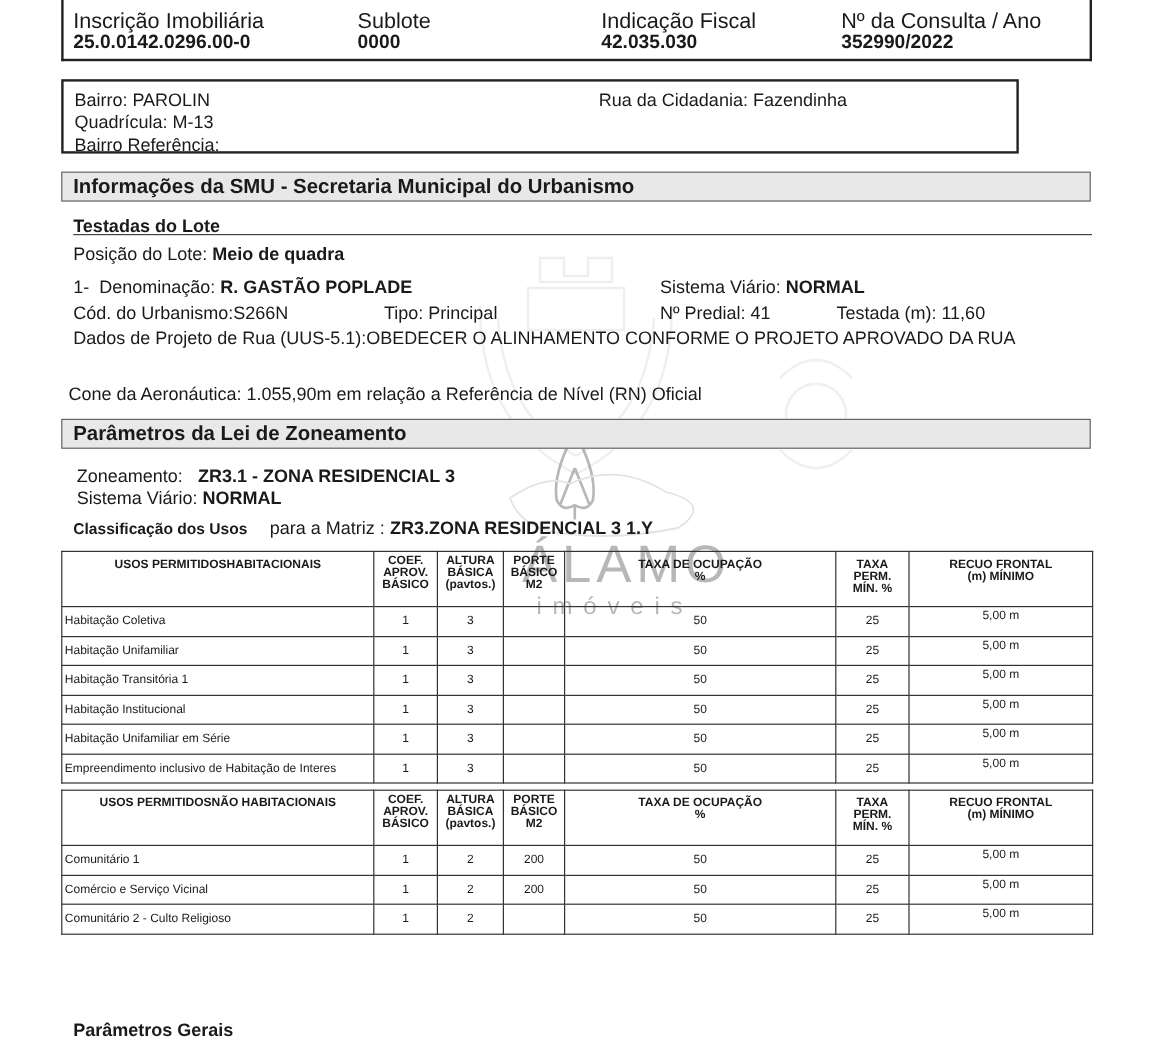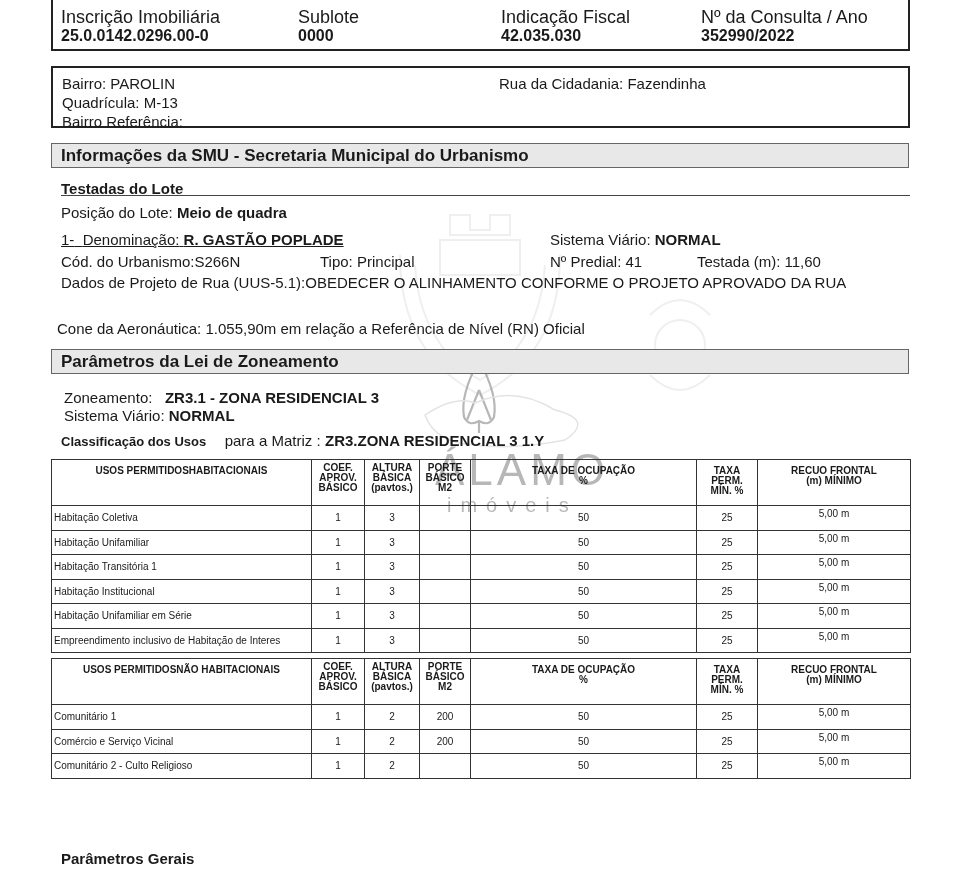--- a/index.html
+++ b/index.html
@@ -63,38 +63,38 @@
   <div class="hdr-cell" style="left:448px;top:8px;width:160px;">
     <div class="lbl">Indicação Fiscal</div>
     <div class="val">42.035.030</div>
   </div>
   <div class="hdr-cell" style="left:648px;top:8px;width:195px;">
     <div class="lbl">Nº da Consulta / Ano</div>
     <div class="val">352990/2022</div>
   </div>
 </div>
 
-<div class="box" style="left:51px;top:66px;width:859px;height:62px;">
+<div class="box" style="left:51px;top:66px;width:798px;height:62px;">
   <div class="abs info" style="left:9px;top:6px;">Bairro: PAROLIN</div>
   <div class="abs info" style="left:9px;top:25px;">Quadrícula: M-13</div>
   <div class="abs info" style="left:9px;top:44px;">Bairro Referência:</div>
   <div class="abs info" style="left:446px;top:6px;">Rua da Cidadania:  Fazendinha</div>
 </div>
 
 <div class="section" style="top:143px;">Informações da SMU - Secretaria Municipal do Urbanismo</div>
 
 <div class="abs t15 b" style="left:61px;top:180px;">Testadas do Lote</div>
 <div class="abs" style="left:61px;top:195px;width:849px;border-top:1px solid #444;"></div>
 
 <div class="abs t15" style="left:61px;top:204px;">
   <span>Posição do Lote:</span>
   <span class="b">Meio de quadra</span>
 </div>
 
-<div class="abs t15" style="left:61px;top:231px;text-decoration:underline;">
+<div class="abs t15" style="left:61px;top:231px;">
   <span>1-</span>&nbsp;
   <span>Denominação:</span>
   <span class="b">R. GASTÃO POPLADE</span>
 </div>
 <div class="abs t15" style="left:550px;top:231px;">
   <span>Sistema Viário:</span>
   <span class="b">NORMAL</span>
 </div>
 
 <div class="abs t15" style="left:61px;top:253px;">

